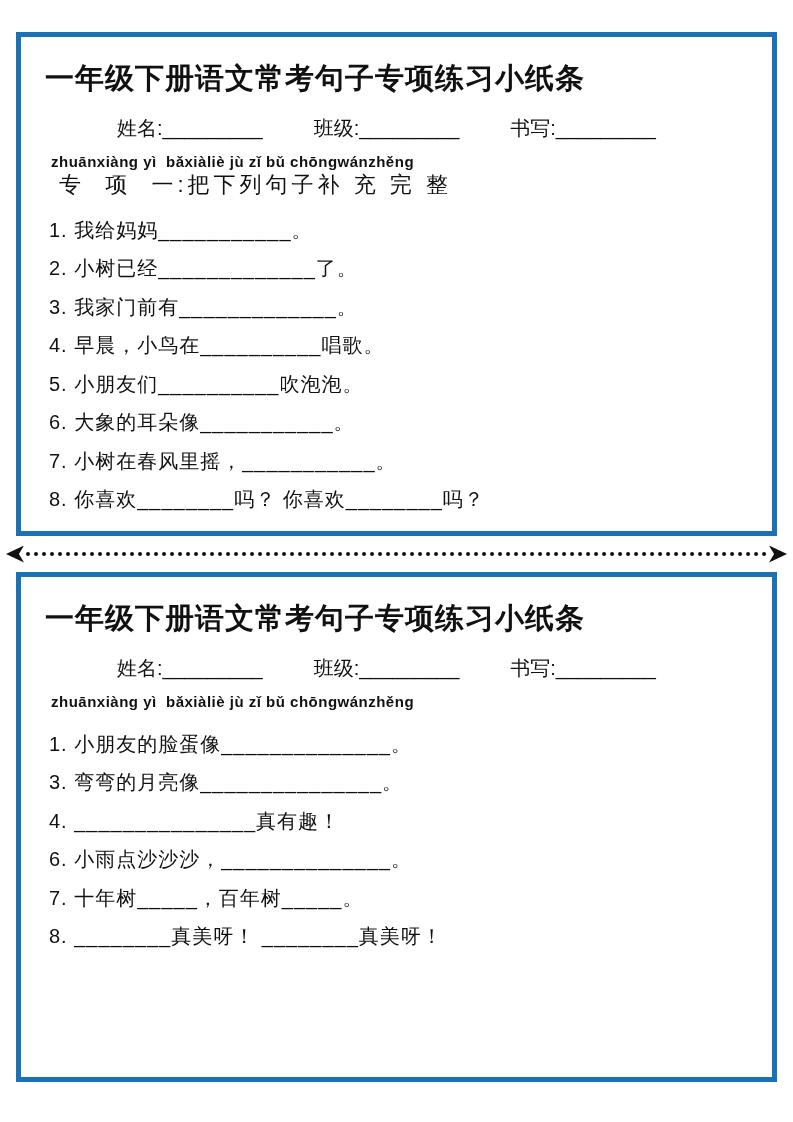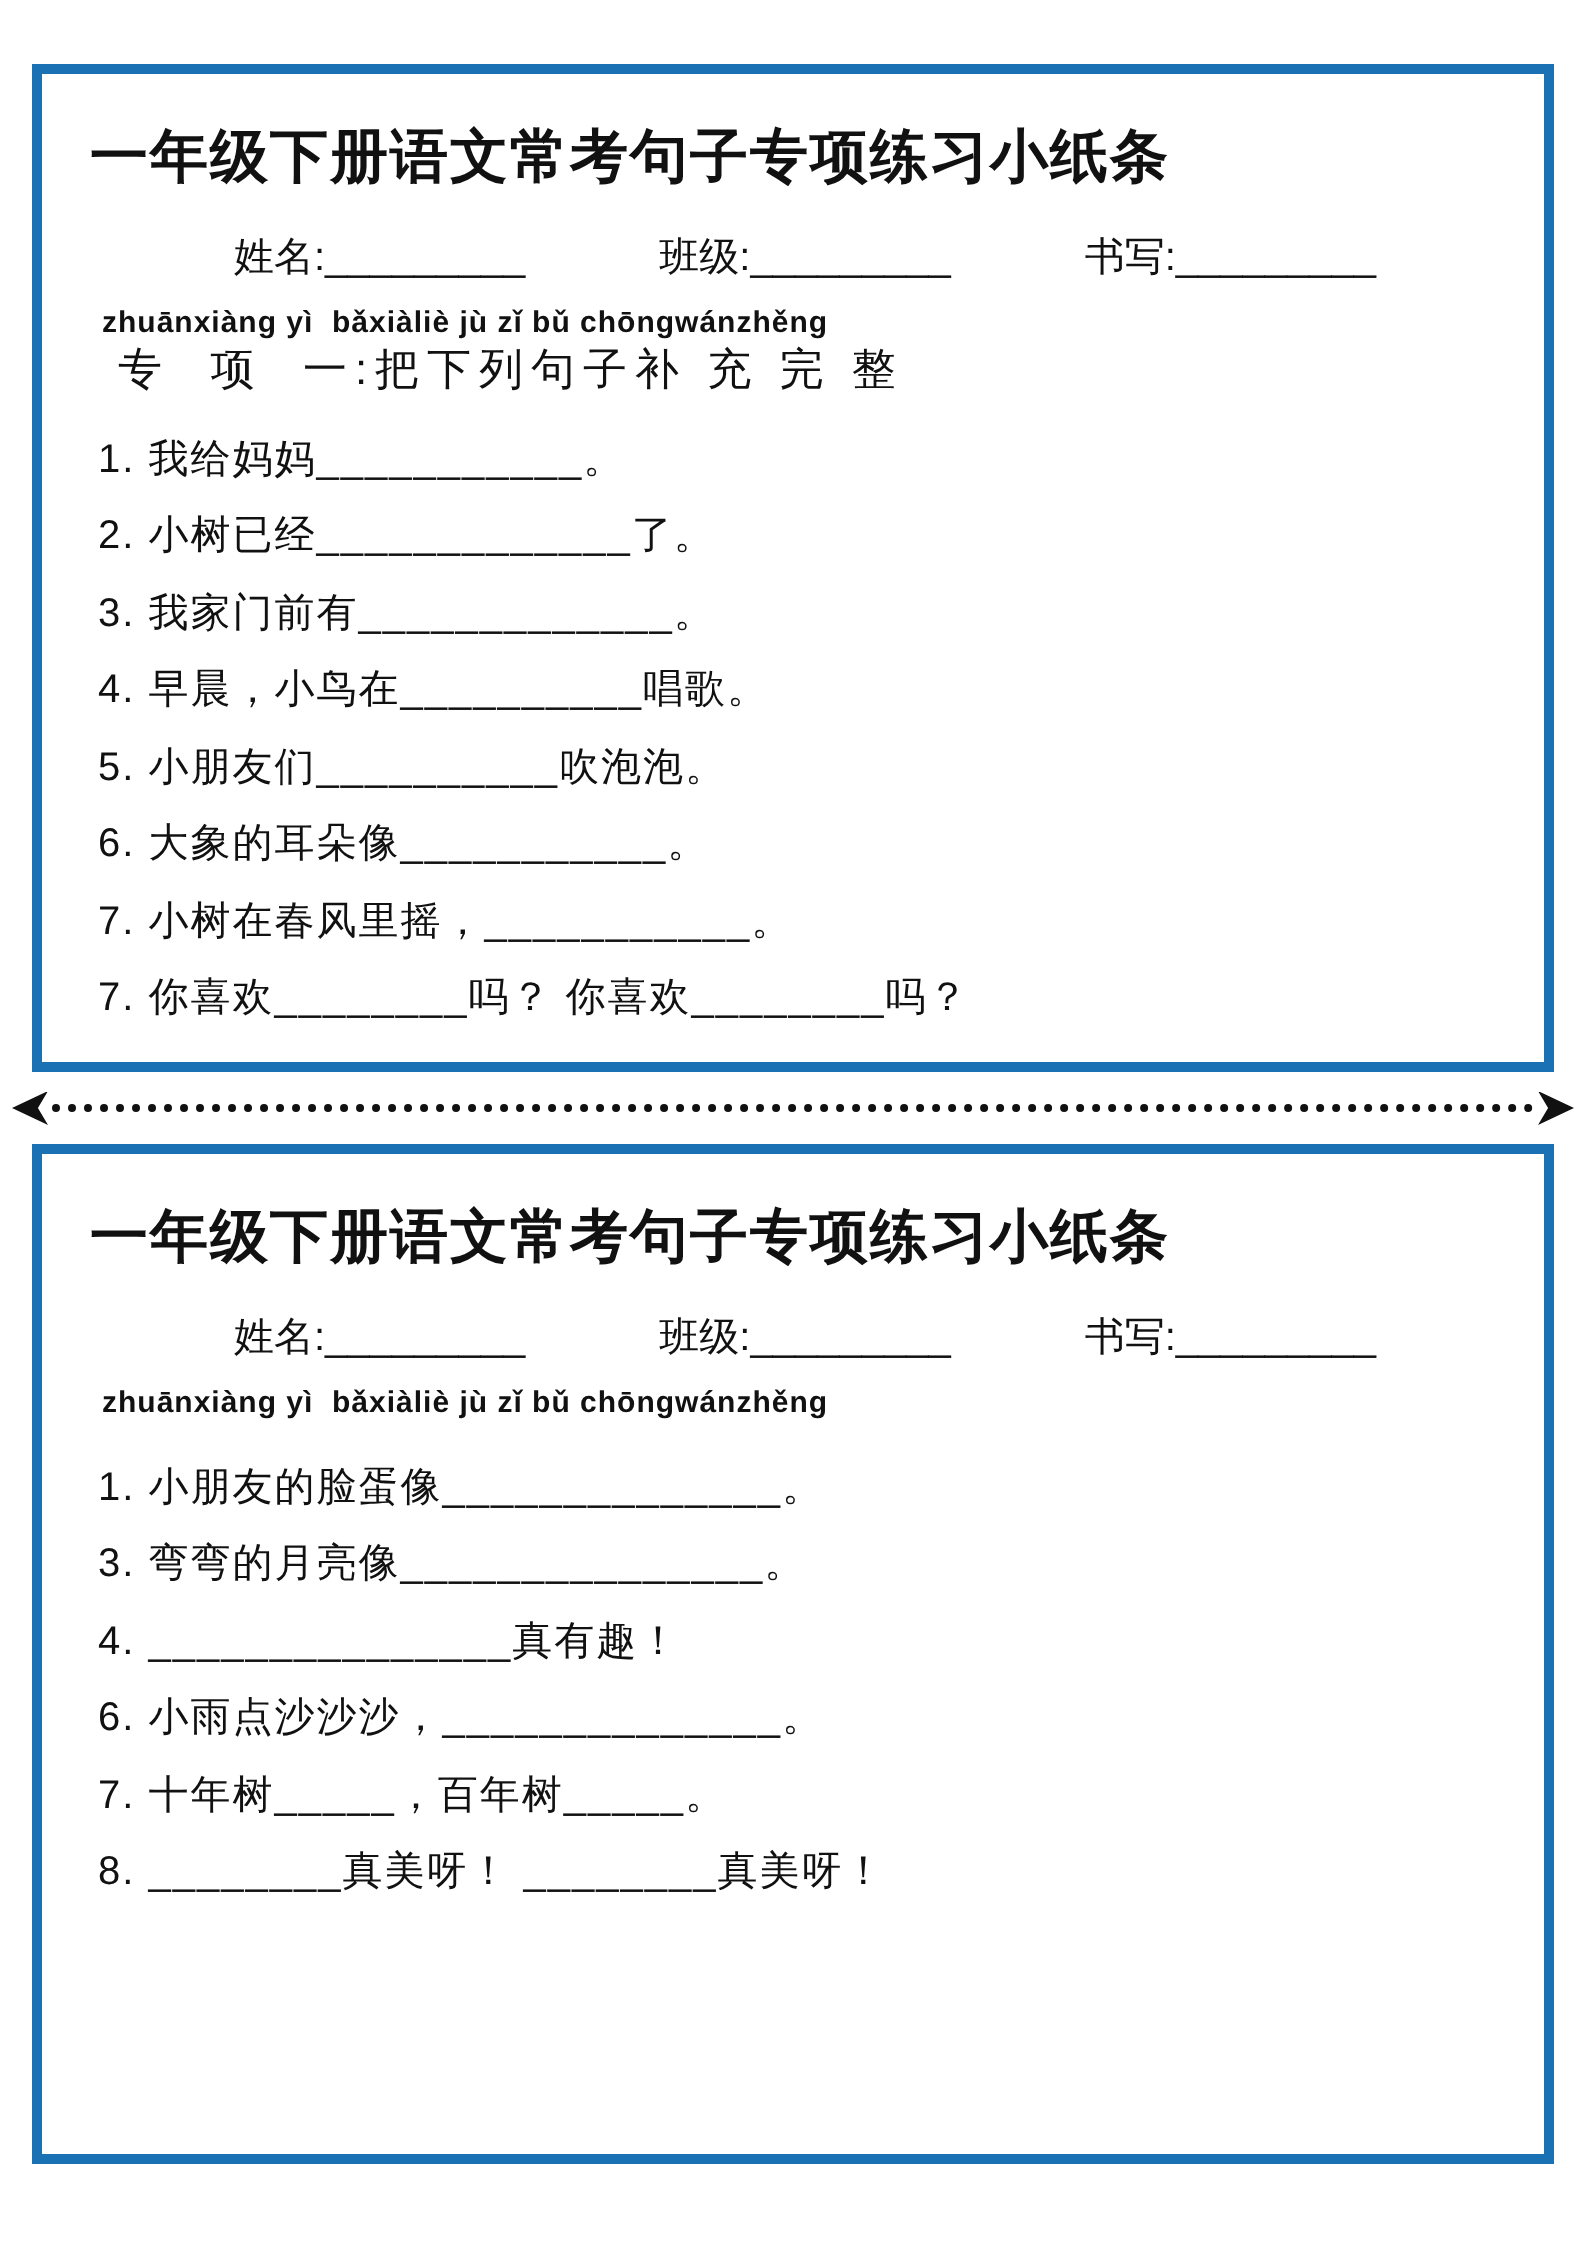--- a/index.html
+++ b/index.html
@@ -27,21 +27,21 @@
     font-size:29px;
     font-weight:bold;
     text-align:left;
     letter-spacing:1px;
     margin:4px 0 16px 0;
     white-space:nowrap;
   }
   .fields-row{
     display:flex;
     justify-content:space-between;
-    margin:0 60px 0 72px;
+    margin:0 92px 0 72px;
     font-size:20px;
     white-space:pre;
   }
   .section-head{
     margin:12px 0 0 6px;
     line-height:1.1;
   }
   .pinyin{
     font-size:15px;
     font-weight:bold;
@@ -103,21 +103,21 @@
   </div>
 
   <div class="items">
     <div class="item">1. 我给妈妈___________。</div>
     <div class="item">2. 小树已经_____________了。</div>
     <div class="item">3. 我家门前有_____________。</div>
     <div class="item">4. 早晨，小鸟在__________唱歌。</div>
     <div class="item">5. 小朋友们__________吹泡泡。</div>
     <div class="item">6. 大象的耳朵像___________。</div>
     <div class="item">7. 小树在春风里摇，___________。</div>
-    <div class="item">7. 你喜欢________吗？ 你喜欢________吗？</div>
+    <div class="item">8. 你喜欢________吗？ 你喜欢________吗？</div>
   </div>
 </div>
 
 <div class="cut-line">
   <span class="cut-arrow left"></span>
   <span class="cut-dots"></span>
   <span class="cut-arrow right"></span>
 </div>
 
 <div class="slip second">

